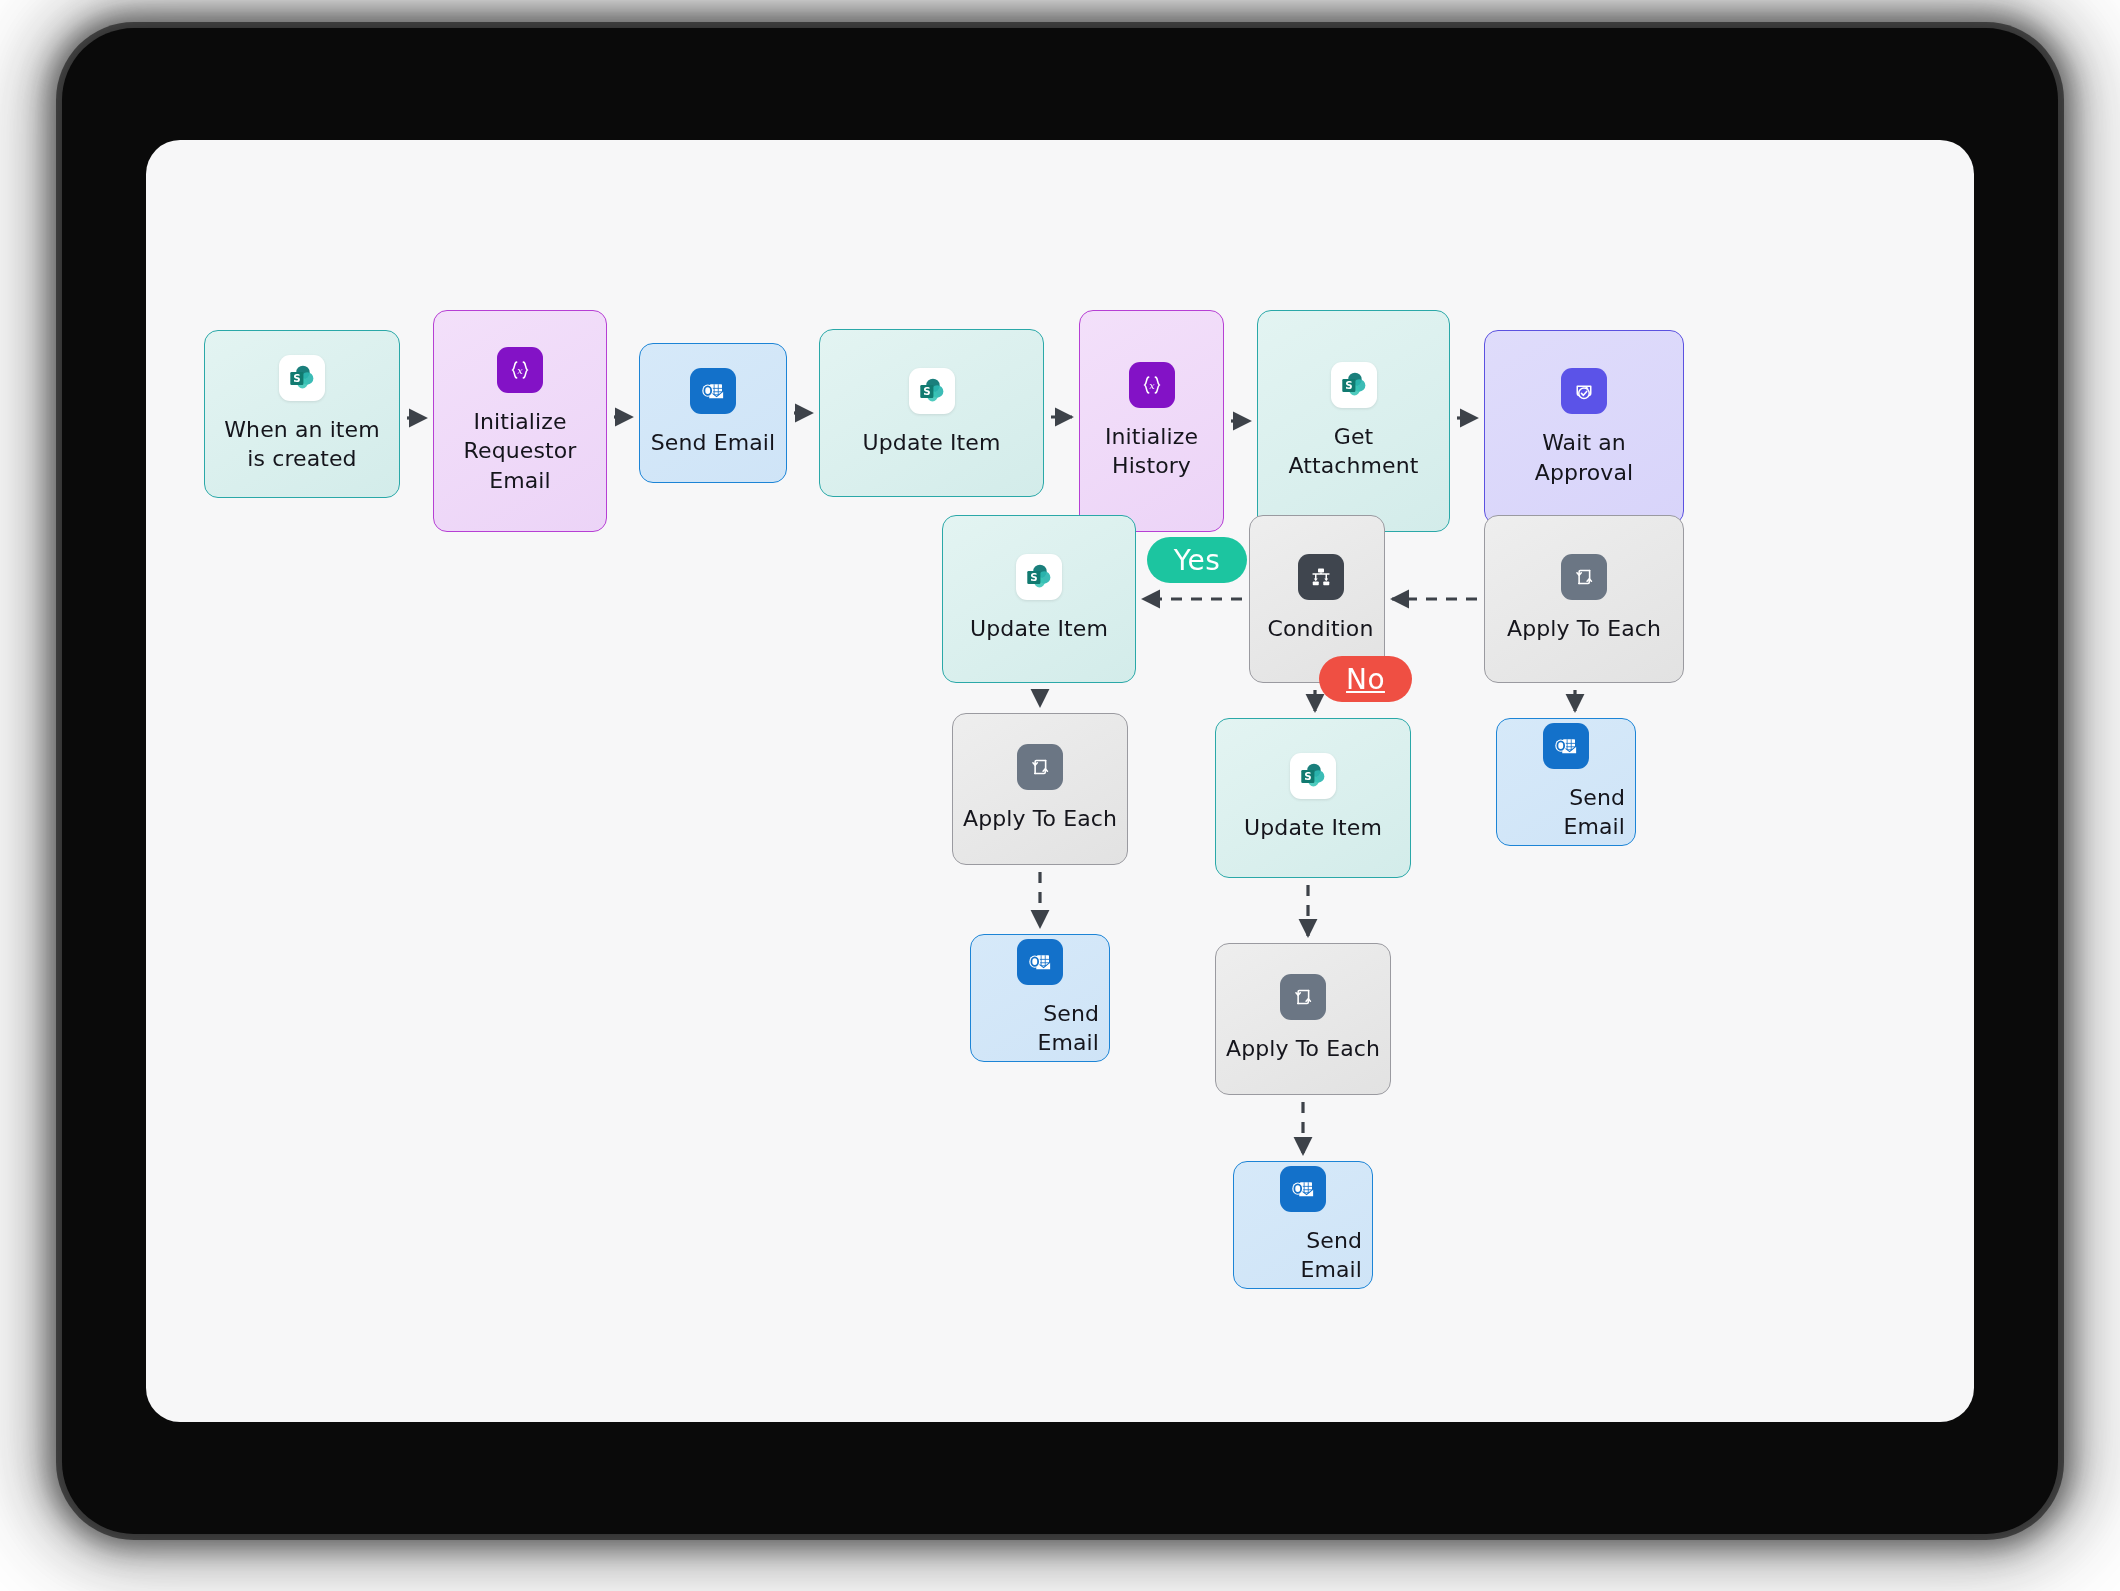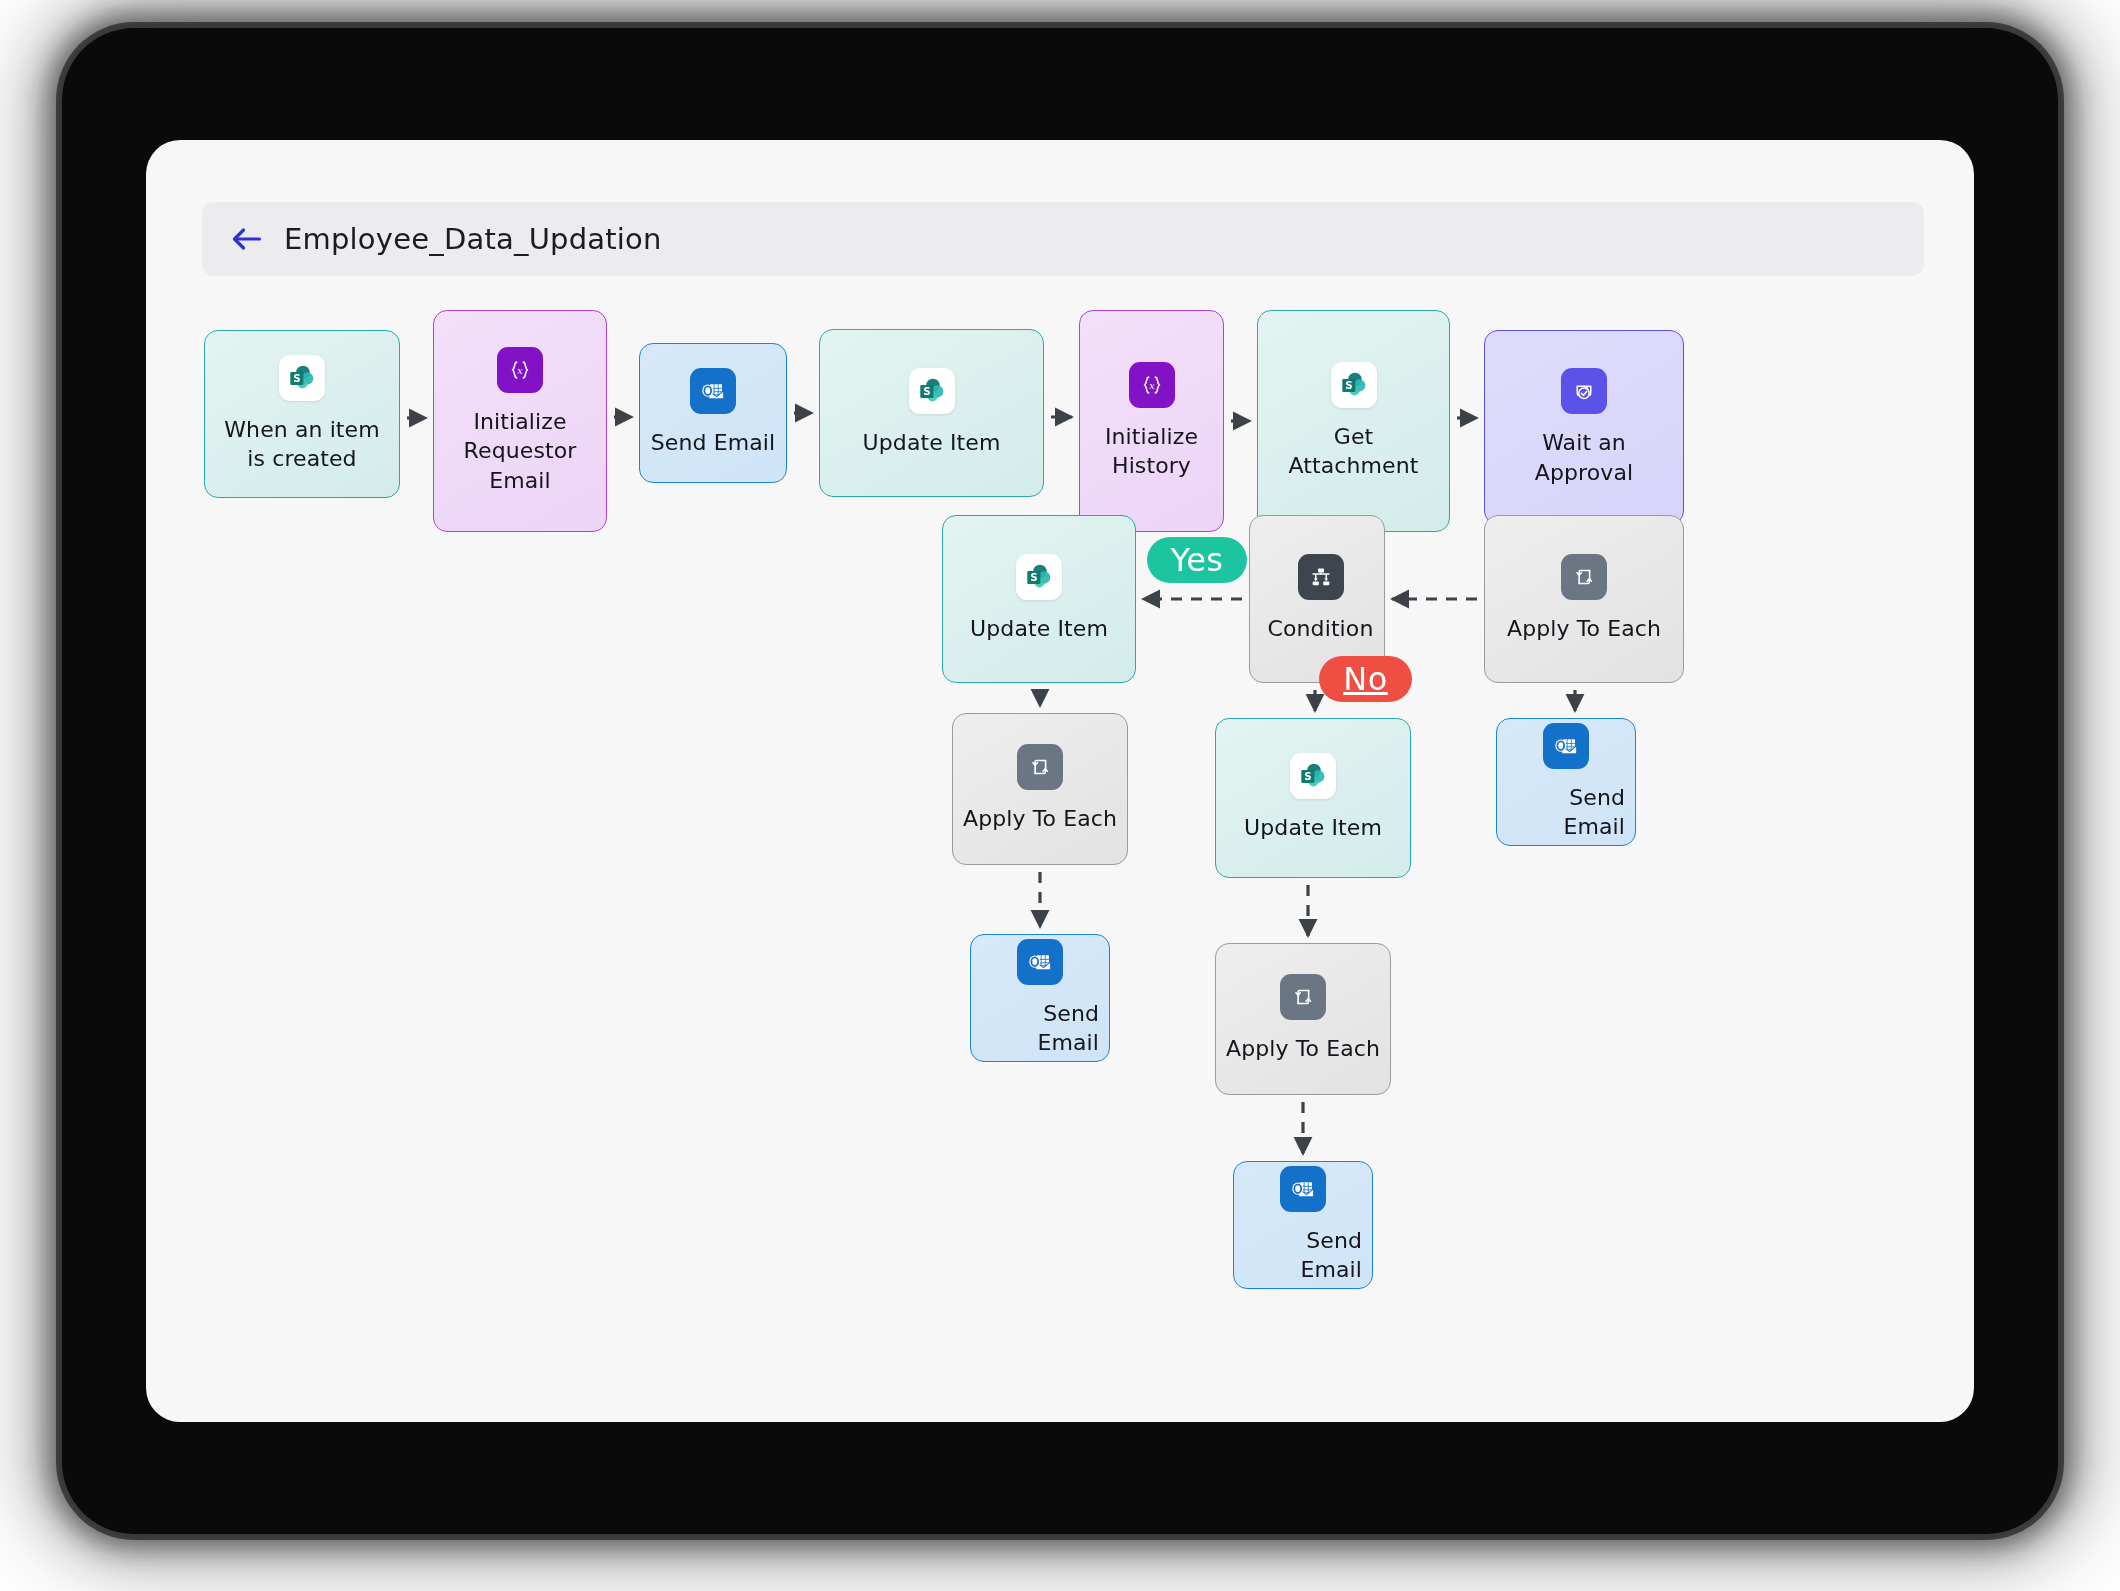--- a/index.html
+++ b/index.html
@@ -140,45 +140,38 @@
   .icon-ol   { background: #1371ca; }
   .icon-appr { background: #5b53e8; }
   .icon-cond { background: #3f454e; }
   .icon-loop { background: #6b7684; }
 
   
   .pill {
     position: absolute;
     border-radius: 999px;
     color: #ffffff;
-    font-size: 32px;
+    font-size: 28px;
     display: flex;
     align-items: center;
     justify-content: center;
     font-family: "DejaVu Sans", sans-serif;
     letter-spacing: 0.4px;
   }
   .pill-yes { background: #1cc5a0; }
   .pill-no  { background: #ef4f43; }
 </style>
 </head>
 <body>
 
 <div id="stage">
   <div id="bezel"></div>
 
   <div id="screen">
 
-    <div id="titlebar">
-      <svg id="back-arrow" viewBox="0 0 34 28">
-        <path d="M13.5 5 L4.5 14 L13.5 23" fill="none" stroke="#2f2fd6" stroke-width="3.2" stroke-linecap="round" stroke-linejoin="round"></path>
-        <path d="M5 14 H29.5" fill="none" stroke="#2f2fd6" stroke-width="3.2" stroke-linecap="round"></path>
-      </svg>
-      <div id="flow-title">Employee_Data_Updation</div>
-    </div>
 
     <div id="canvas">
       <svg id="edges" viewBox="0 0 1828 1282">
         <defs>
           <marker id="ah" markerWidth="7" markerHeight="7" refX="5.4" refY="3" orient="auto">
             <path d="M0,0 L6,3 L0,6 z" fill="#3d4249"></path>
           </marker>
         </defs>
         <g id="edge-group" stroke="#3d4249" stroke-width="3.2" stroke-dasharray="11 9" fill="none" marker-end="url(#ah)">
             <path d="M261,278 L280,278"></path>

